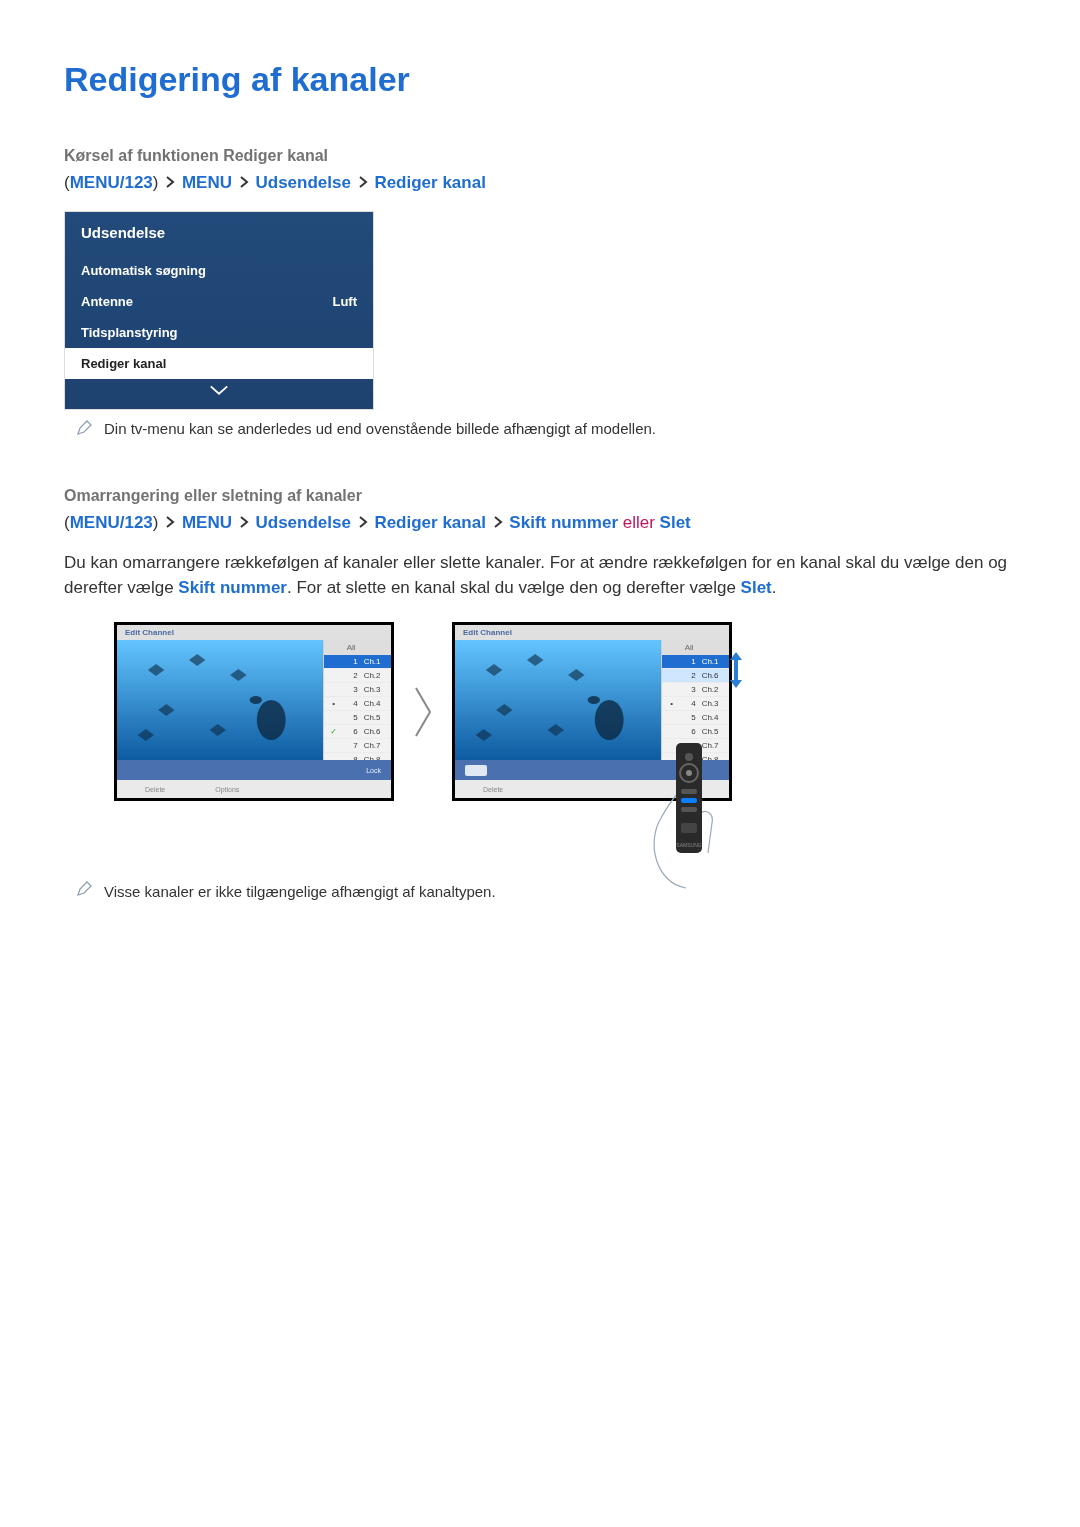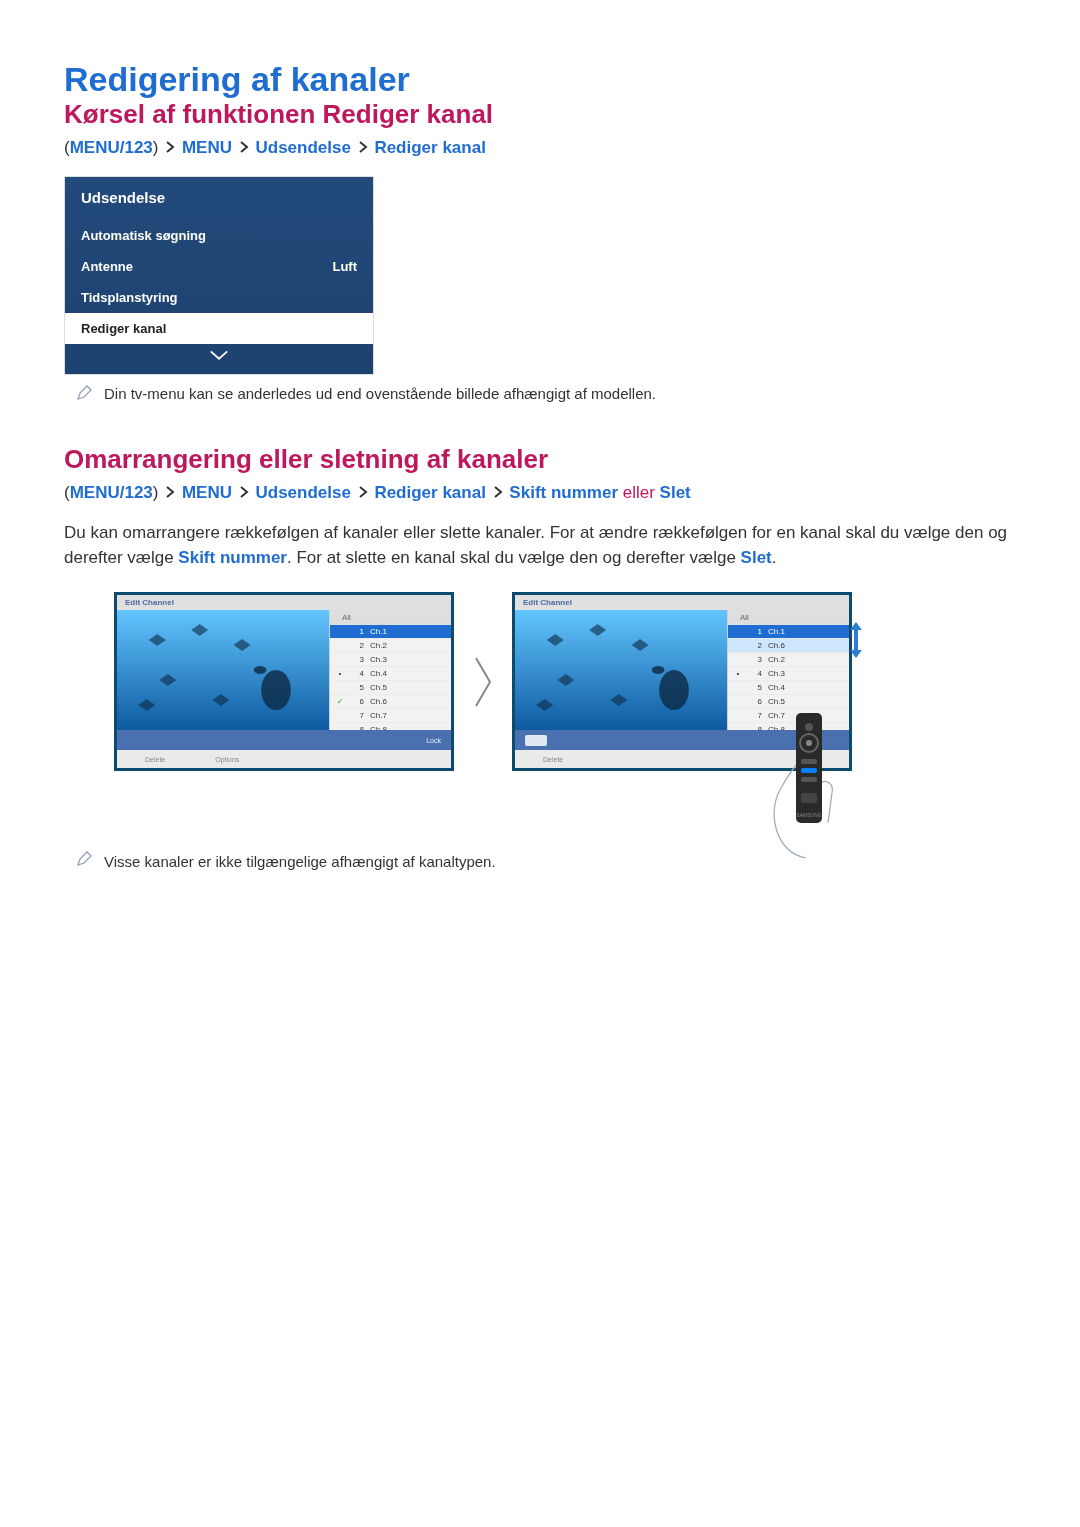--- a/index.html
+++ b/index.html
@@ -10,24 +10,25 @@
     min-height: 1527px;
     padding: 60px 64px;
     color: #333;
   }
   .page-title {
     color: #1f6dd0;
     font-size: 34px;
     font-weight: 600;
   }
   .section-title {
-    color: #be185d;
-    font-size: 26px;
+    color: #737373;
+    font-size: 16px;
     font-weight: 600;
     margin-bottom: 8px;
+    margin-top: 48px;
   }
   .breadcrumb {
     font-size: 17px;
     font-weight: 600;
     margin-bottom: 18px;
   }
   .breadcrumb .paren { color: #333; font-weight: 500; }
   .breadcrumb .step { color: #1f6dd0; }
   .breadcrumb .plain { color: #be185d; font-weight: 400; }
   .chev {
@@ -87,22 +88,22 @@
   }
   .body-text .kw { color: #1f6dd0; font-weight: 600; }
   .screens-row {
     display: flex;
     align-items: center;
     gap: 18px;
     margin: 0 0 24px 50px;
   }
   .big-chev { width: 22px; height: 56px; flex: 0 0 22px; }
   .screen {
-    width: 340px;
-    border: 3px solid #0c4a6e;
+    width: 280px;
+    border: 3px solid #000000;
     background: #e9e9e9;
     display: flex;
     flex-direction: column;
     position: relative;
   }
   .screen-top {
     display: flex;
     height: 120px;
   }
   .preview {
@@ -114,21 +115,21 @@
   .preview svg { width: 100%; height: 100%; display:block; }
   .ch-list {
     flex: 1;
     background: #f2f2f2;
     font-size: 8px;
     color: #3a3a3a;
     border-left: 1px solid #d0d0d0;
   }
   .ch-list .tab {
     background: #dedede;
-    padding: 3px 12px;
+    padding: 3px 23px;
     font-size: 8px;
     color: #666;
   }
   .ch-row {
     display: flex;
     gap: 6px;
     padding: 2px 6px;
     border-bottom: 1px solid #ebebeb;
   }
   .ch-row .n { width: 14px; text-align: right; }

